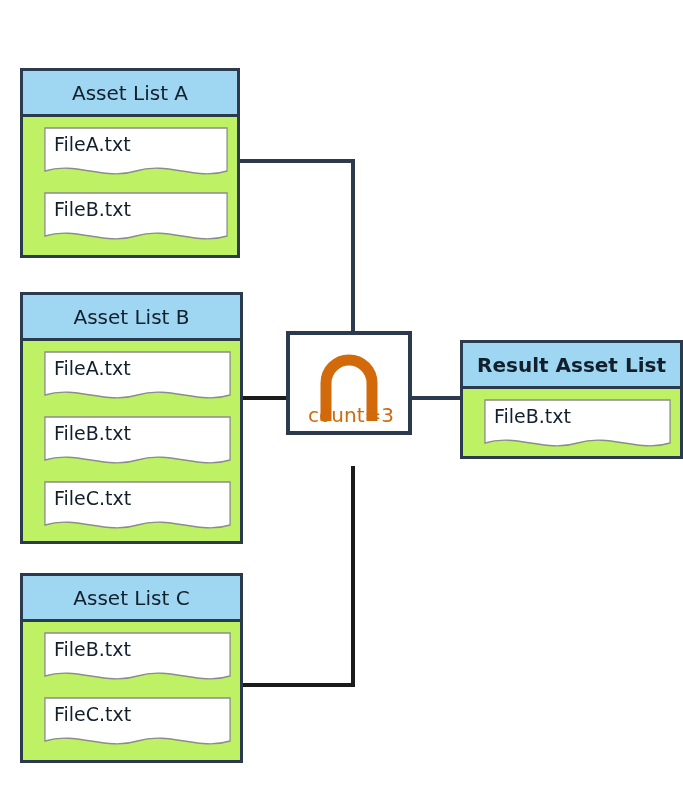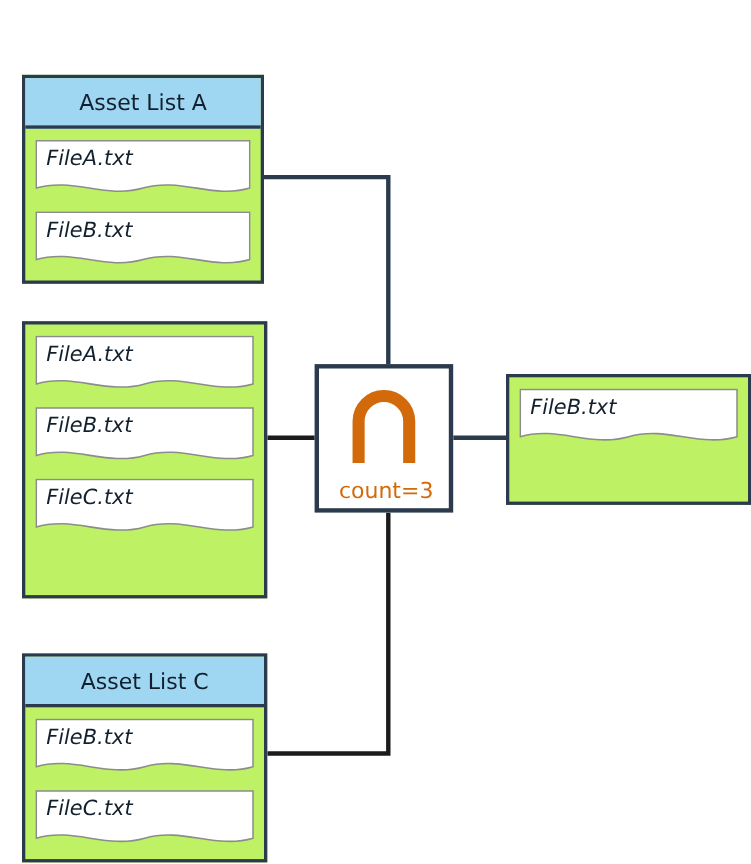--- a/index.html
+++ b/index.html
@@ -49,22 +49,21 @@
     height: 46px;
     line-height: 44px;
     text-align: center;
     font-size: 20px;
     color: #12202e;
   }
   .list-header.bold {
     font-weight: bold;
   }
   .list-body {
-    padding: 10px 9px 10px 9px;
-    font-style: italic;
+    padding: 10px 9px 10px 21px;
   }
   .doc {
     position: relative;
     height: 55px;
     margin-bottom: 10px;
   }
   .doc:last-child {
     margin-bottom: 0;
   }
   .doc svg {
@@ -135,20 +134,21 @@
       <div class="doc">
         <svg viewBox="0 0 200 55" preserveAspectRatio="none">
           <path d="M1,1 L199,1 L199,44 C165,54 135,34 100,44 C65,54 35,34 1,44 Z" fill="#ffffff" stroke="#8c8c8c" stroke-width="1.4"></path>
         </svg>
         <span class="doc-label">FileB.txt</span>
       </div>
     </div>
   </div>
 
   <div class="list-box" id="box-b" style="left:20px; top:292px; width:223px; height:252px;">
+    <div class="list-header">Asset List B</div>
     <div class="list-body">
       <div class="doc">
         <svg viewBox="0 0 200 55" preserveAspectRatio="none">
           <path d="M1,1 L199,1 L199,44 C165,54 135,34 100,44 C65,54 35,34 1,44 Z" fill="#ffffff" stroke="#8c8c8c" stroke-width="1.4"></path>
         </svg>
         <span class="doc-label">FileA.txt</span>
       </div>
       <div class="doc">
         <svg viewBox="0 0 200 55" preserveAspectRatio="none">
           <path d="M1,1 L199,1 L199,44 C165,54 135,34 100,44 C65,54 35,34 1,44 Z" fill="#ffffff" stroke="#8c8c8c" stroke-width="1.4"></path>
@@ -157,48 +157,49 @@
       </div>
       <div class="doc">
         <svg viewBox="0 0 200 55" preserveAspectRatio="none">
           <path d="M1,1 L199,1 L199,44 C165,54 135,34 100,44 C65,54 35,34 1,44 Z" fill="#ffffff" stroke="#8c8c8c" stroke-width="1.4"></path>
         </svg>
         <span class="doc-label">FileC.txt</span>
       </div>
     </div>
   </div>
 
-  <div class="list-box" id="box-c" style="left:20px; top:594px; width:223px; height:190px;">
+  <div class="list-box" id="box-c" style="left:20px; top:573px; width:223px; height:190px;">
     <div class="list-header">Asset List C</div>
     <div class="list-body">
       <div class="doc">
         <svg viewBox="0 0 200 55" preserveAspectRatio="none">
           <path d="M1,1 L199,1 L199,44 C165,54 135,34 100,44 C65,54 35,34 1,44 Z" fill="#ffffff" stroke="#8c8c8c" stroke-width="1.4"></path>
         </svg>
         <span class="doc-label">FileB.txt</span>
       </div>
       <div class="doc">
         <svg viewBox="0 0 200 55" preserveAspectRatio="none">
           <path d="M1,1 L199,1 L199,44 C165,54 135,34 100,44 C65,54 35,34 1,44 Z" fill="#ffffff" stroke="#8c8c8c" stroke-width="1.4"></path>
         </svg>
         <span class="doc-label">FileC.txt</span>
       </div>
     </div>
   </div>
 
-  <div class="op-box" id="op-box" style="left:286px; top:331px; width:126px; height:135px;">
+  <div class="op-box" id="op-box" style="left:286px; top:331px; width:126px; height:104px;">
     <div class="op-symbol">
       <svg width="70" height="72" viewBox="0 0 70 72">
         <path d="M12,70 L12,32 A23,23 0 0 1 58,32 L58,70" fill="none" stroke="#d2690a" stroke-width="11" stroke-linecap="butt"></path>
       </svg>
     </div>
     <div class="op-count">count=3</div>
   </div>
 
   <div class="list-box" id="box-result" style="left:460px; top:340px; width:223px; height:119px;">
+    <div class="list-header bold">Result Asset List</div>
     <div class="list-body">
       <div class="doc">
         <svg viewBox="0 0 200 55" preserveAspectRatio="none">
           <path d="M1,1 L199,1 L199,44 C165,54 135,34 100,44 C65,54 35,34 1,44 Z" fill="#ffffff" stroke="#8c8c8c" stroke-width="1.4"></path>
         </svg>
         <span class="doc-label">FileB.txt</span>
       </div>
     </div>
   </div>
 

